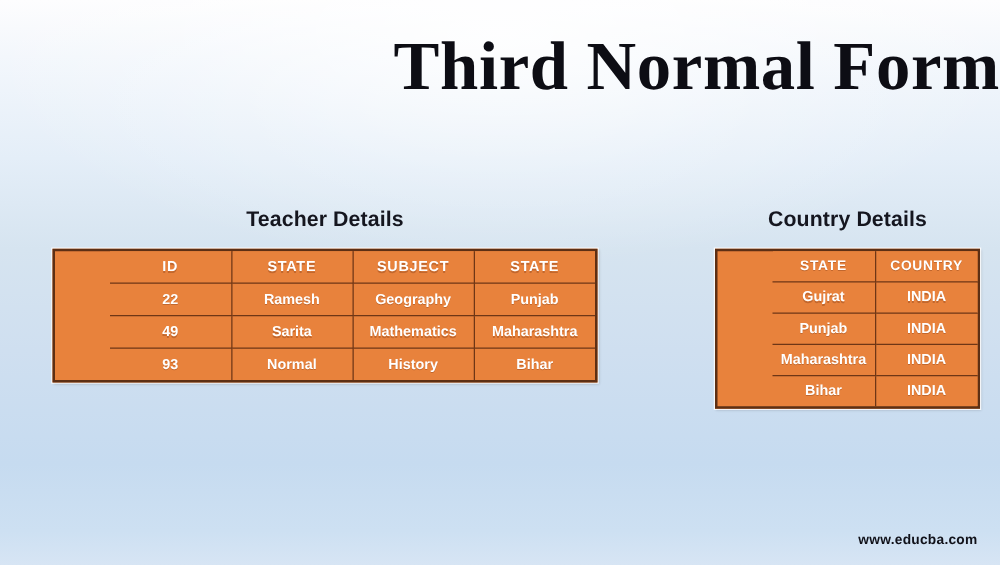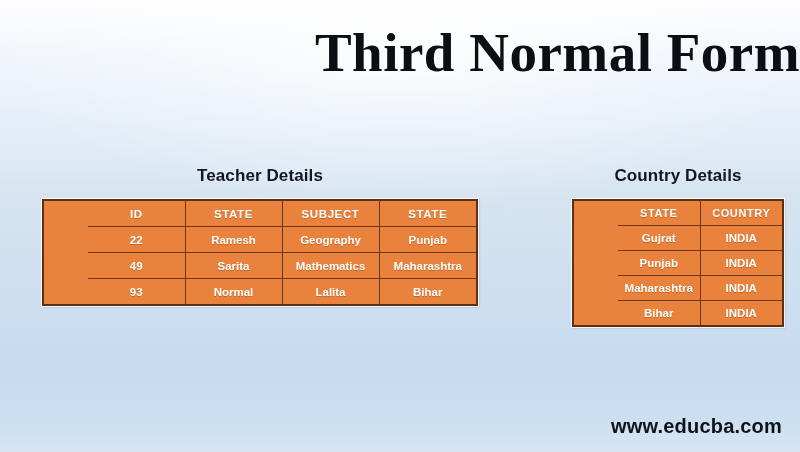--- a/index.html
+++ b/index.html
@@ -109,21 +109,21 @@
   
   #country-section { left: 546px; top: 166px; width: 212px; margin-left: 26px; }
   #country-section table.grid td { height: 24px; }
 
   .footer {
     position: absolute;
     right: 18px;
     bottom: 14px;
     font-family: "Liberation Sans", sans-serif;
     font-weight: bold;
-    font-size: 20px;
+    font-size: 11px;
     color: #11121a;
     letter-spacing: 0.2px;
     z-index: 3;
   }
 </style>
 </head>
 <body>
 
 <div id="slide">
 
@@ -148,21 +148,21 @@
           </tr>
           <tr>
             <td>49</td>
             <td>Sarita</td>
             <td>Mathematics</td>
             <td>Maharashtra</td>
           </tr>
           <tr>
             <td>93</td>
             <td>Normal</td>
-            <td>Lalita</td>
+            <td>History</td>
             <td>Bihar</td>
           </tr>
         </tbody>
       </table>
     </div>
   </div>
 
   <div class="section" id="country-section">
     <div class="section-title">Country Details</div>
     <div class="tbl-wrap">

